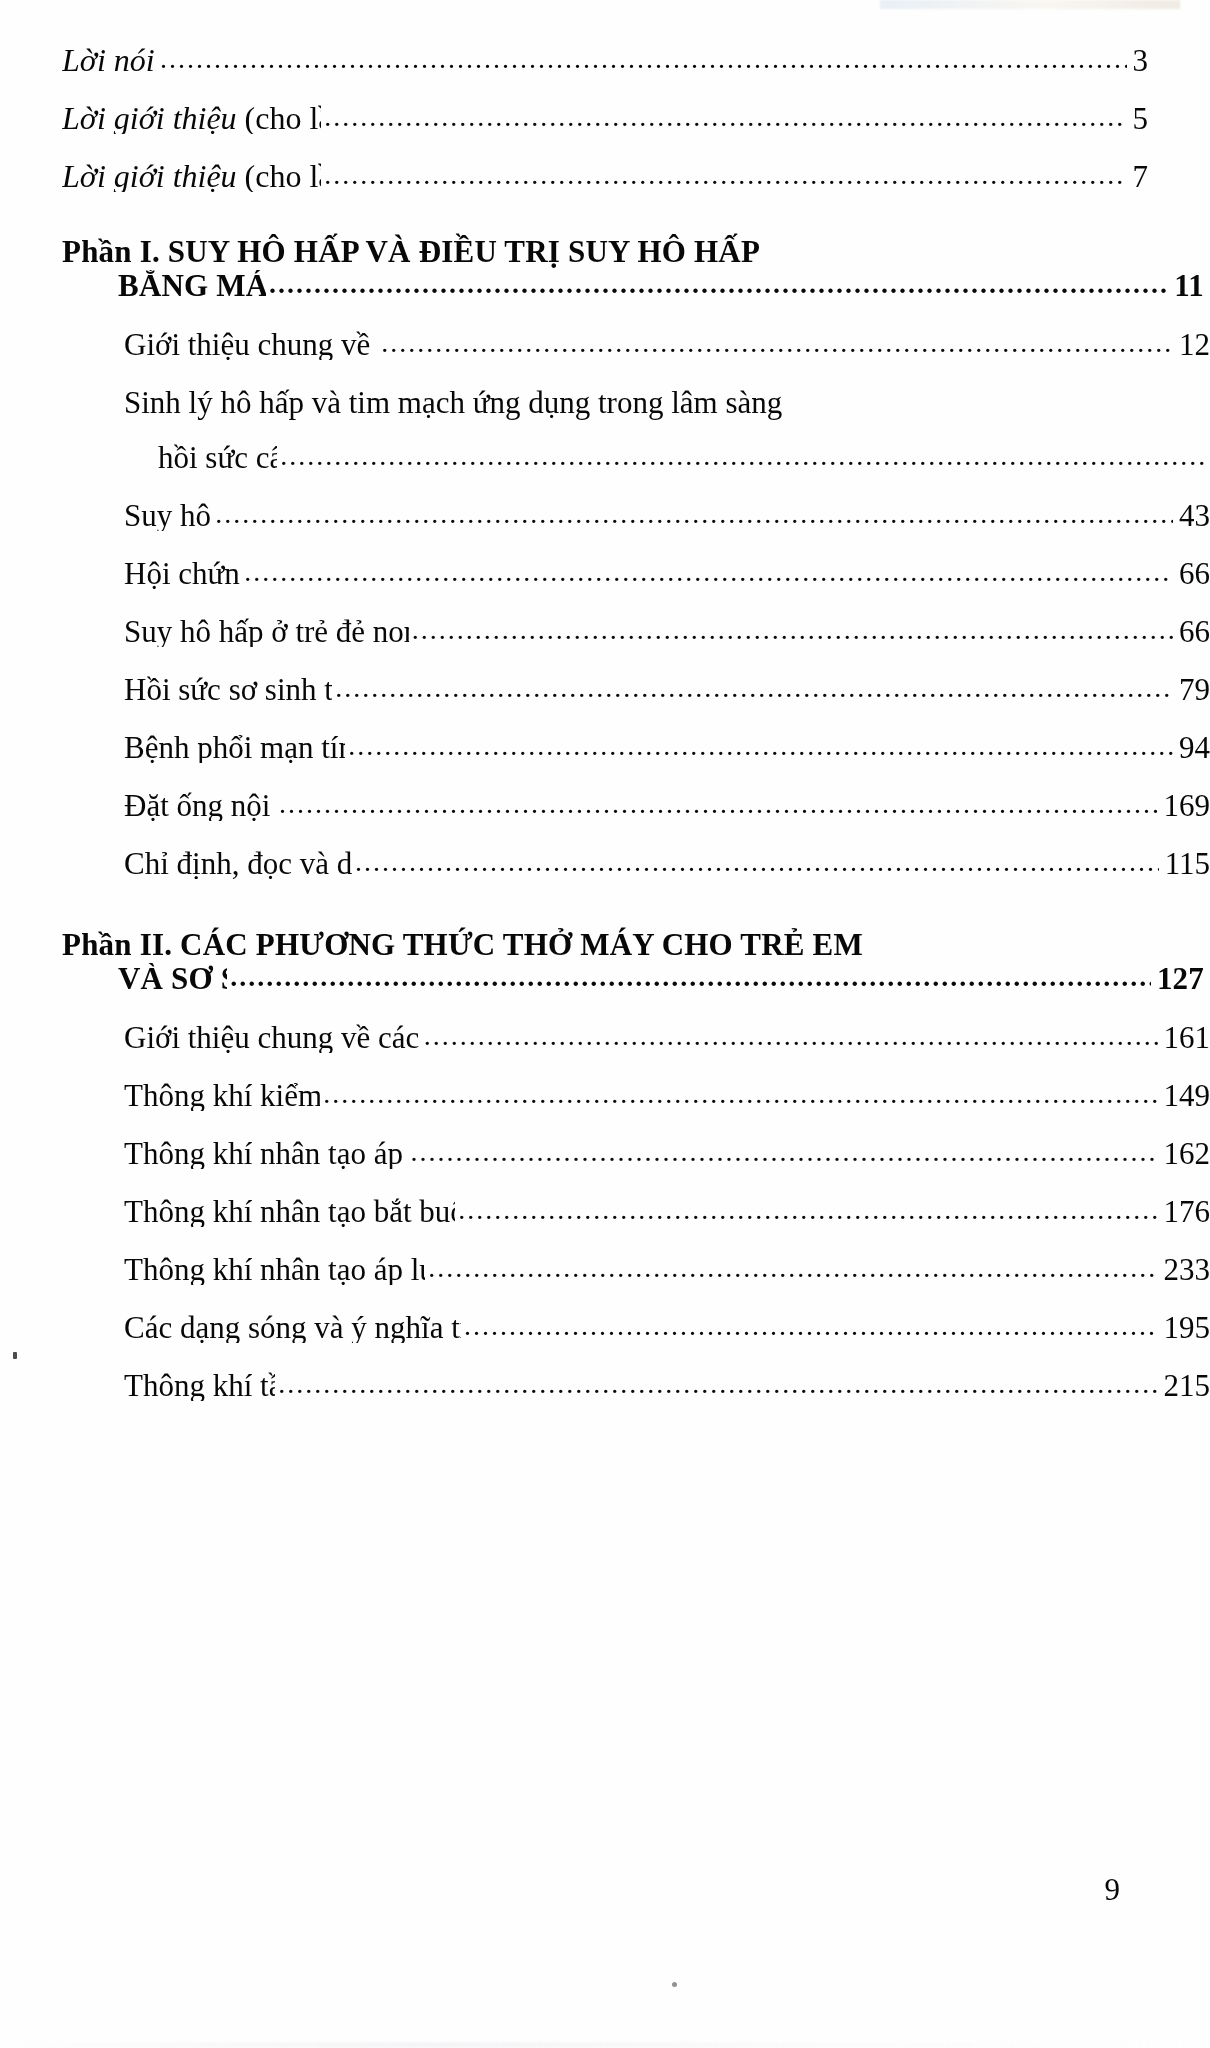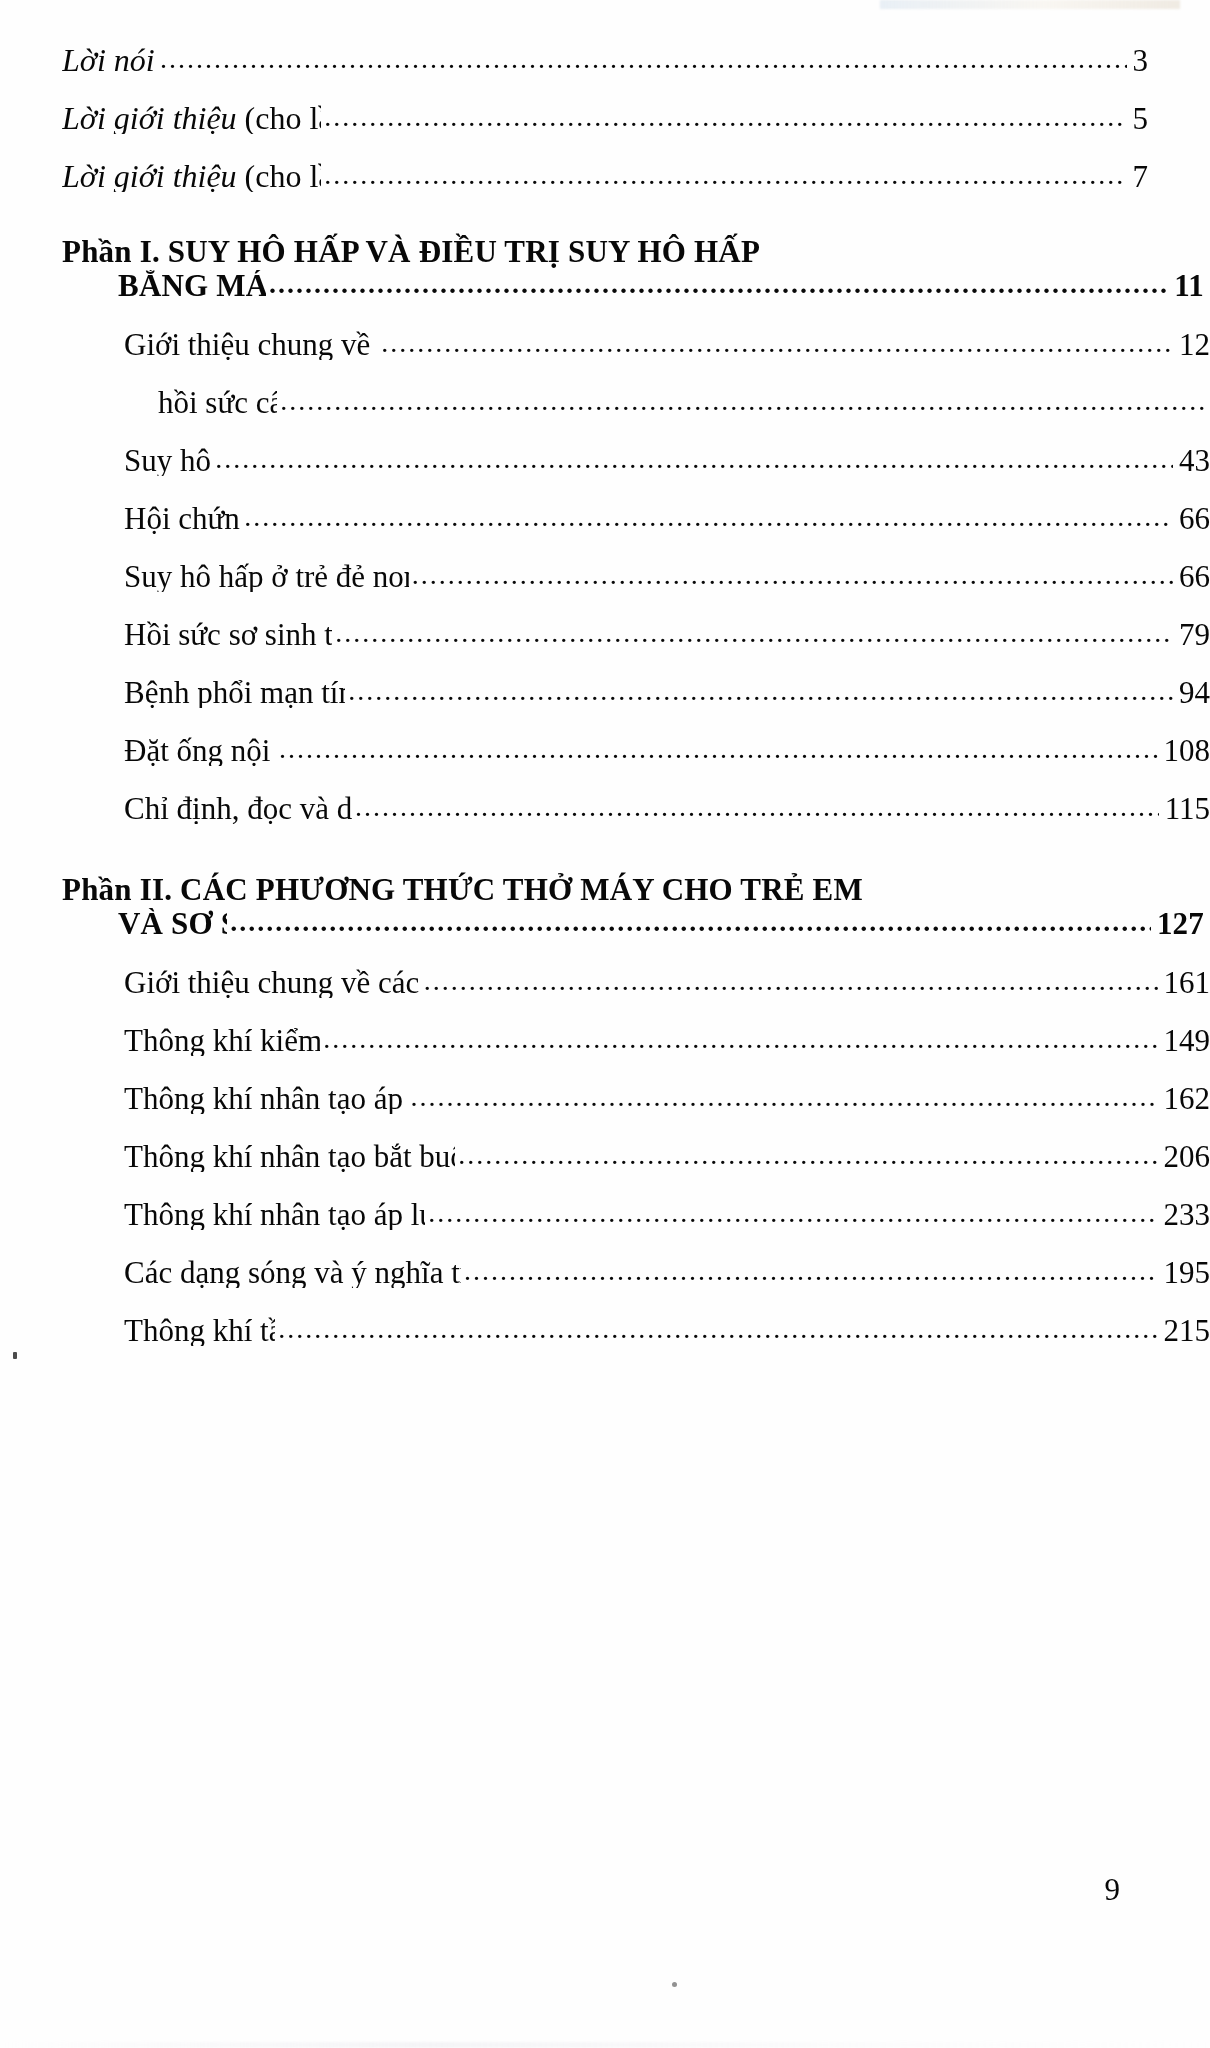--- a/index.html
+++ b/index.html
@@ -215,20 +215,21 @@
 
       <div class="chapters" style="margin-top:28px;">
 
         <div class="entry chapter">
           <span class="label">Giới thiệu chung về thông khí nhân tạo</span>
           <span class="leader"></span>
           <span class="pageno">12</span>
         </div>
 
         <div class="chapter-wrap">
+          <div class="first-line">Sinh lý hô hấp và tim mạch  ứng dụng trong lâm sàng</div>
           <div class="entry second-line">
             <span class="label">hồi sức cấp cứu</span>
             <span class="leader"></span>
             <span class="pageno">21</span>
           </div>
         </div>
 
         <div class="entry chapter">
           <span class="label">Suy hô hấp</span>
           <span class="leader"></span>
@@ -255,21 +256,21 @@
 
         <div class="entry chapter">
           <span class="label">Bệnh phổi mạn tính ở trẻ sơ sinh</span>
           <span class="leader"></span>
           <span class="pageno">94</span>
         </div>
 
         <div class="entry chapter">
           <span class="label">Đặt ống nội khí quản</span>
           <span class="leader"></span>
-          <span class="pageno">108</span>
+          <span class="pageno">169</span>
         </div>
 
         <div class="entry chapter">
           <span class="label">Chỉ định, đọc và diễn giải khí máu</span>
           <span class="leader"></span>
           <span class="pageno">115</span>
         </div>
 
       </div>
     </div>
@@ -301,21 +302,21 @@
 
         <div class="entry chapter">
           <span class="label">Thông khí nhân tạo áp lực dương ở trẻ sơ sinh</span>
           <span class="leader"></span>
           <span class="pageno">162</span>
         </div>
 
         <div class="entry chapter">
           <span class="label">Thông khí nhân tạo bắt buộc ngắt quãng đồng thì (SIMV)</span>
           <span class="leader"></span>
-          <span class="pageno">206</span>
+          <span class="pageno">176</span>
         </div>
 
         <div class="entry chapter">
           <span class="label">Thông khí nhân tạo áp lực dương hai pha (BIPAP)</span>
           <span class="leader"></span>
           <span class="pageno">233</span>
         </div>
 
         <div class="entry chapter">
           <span class="label">Các dạng sóng và ý nghĩa  trong theo dõi chăm sóc thở máy</span>

